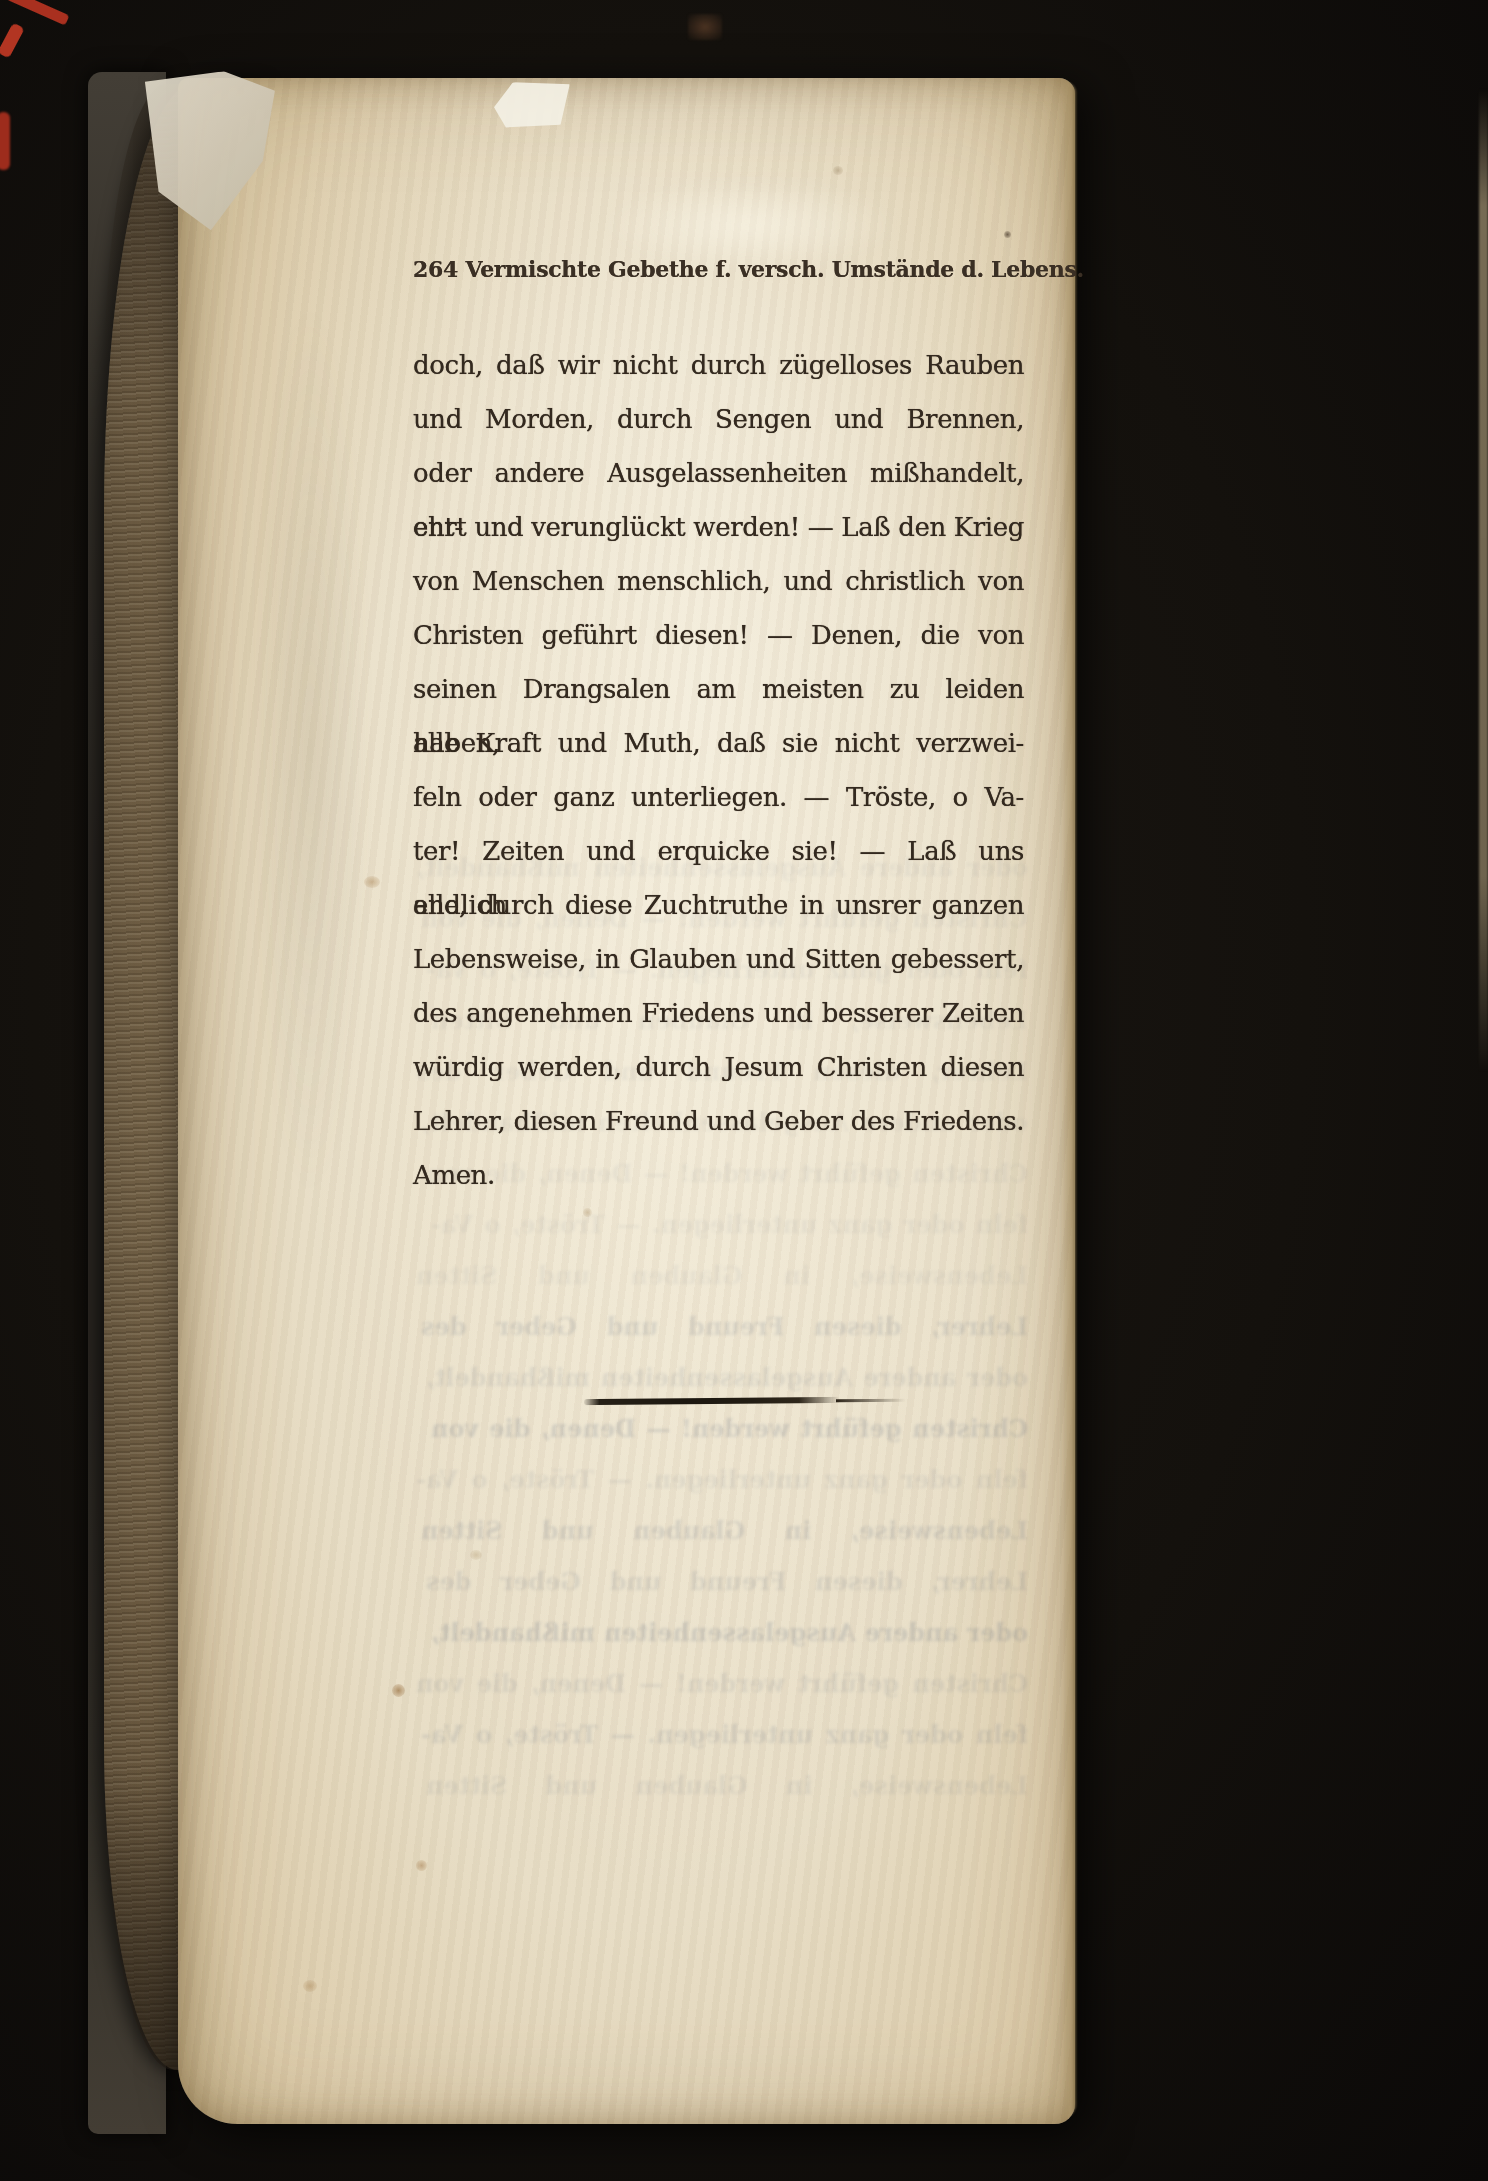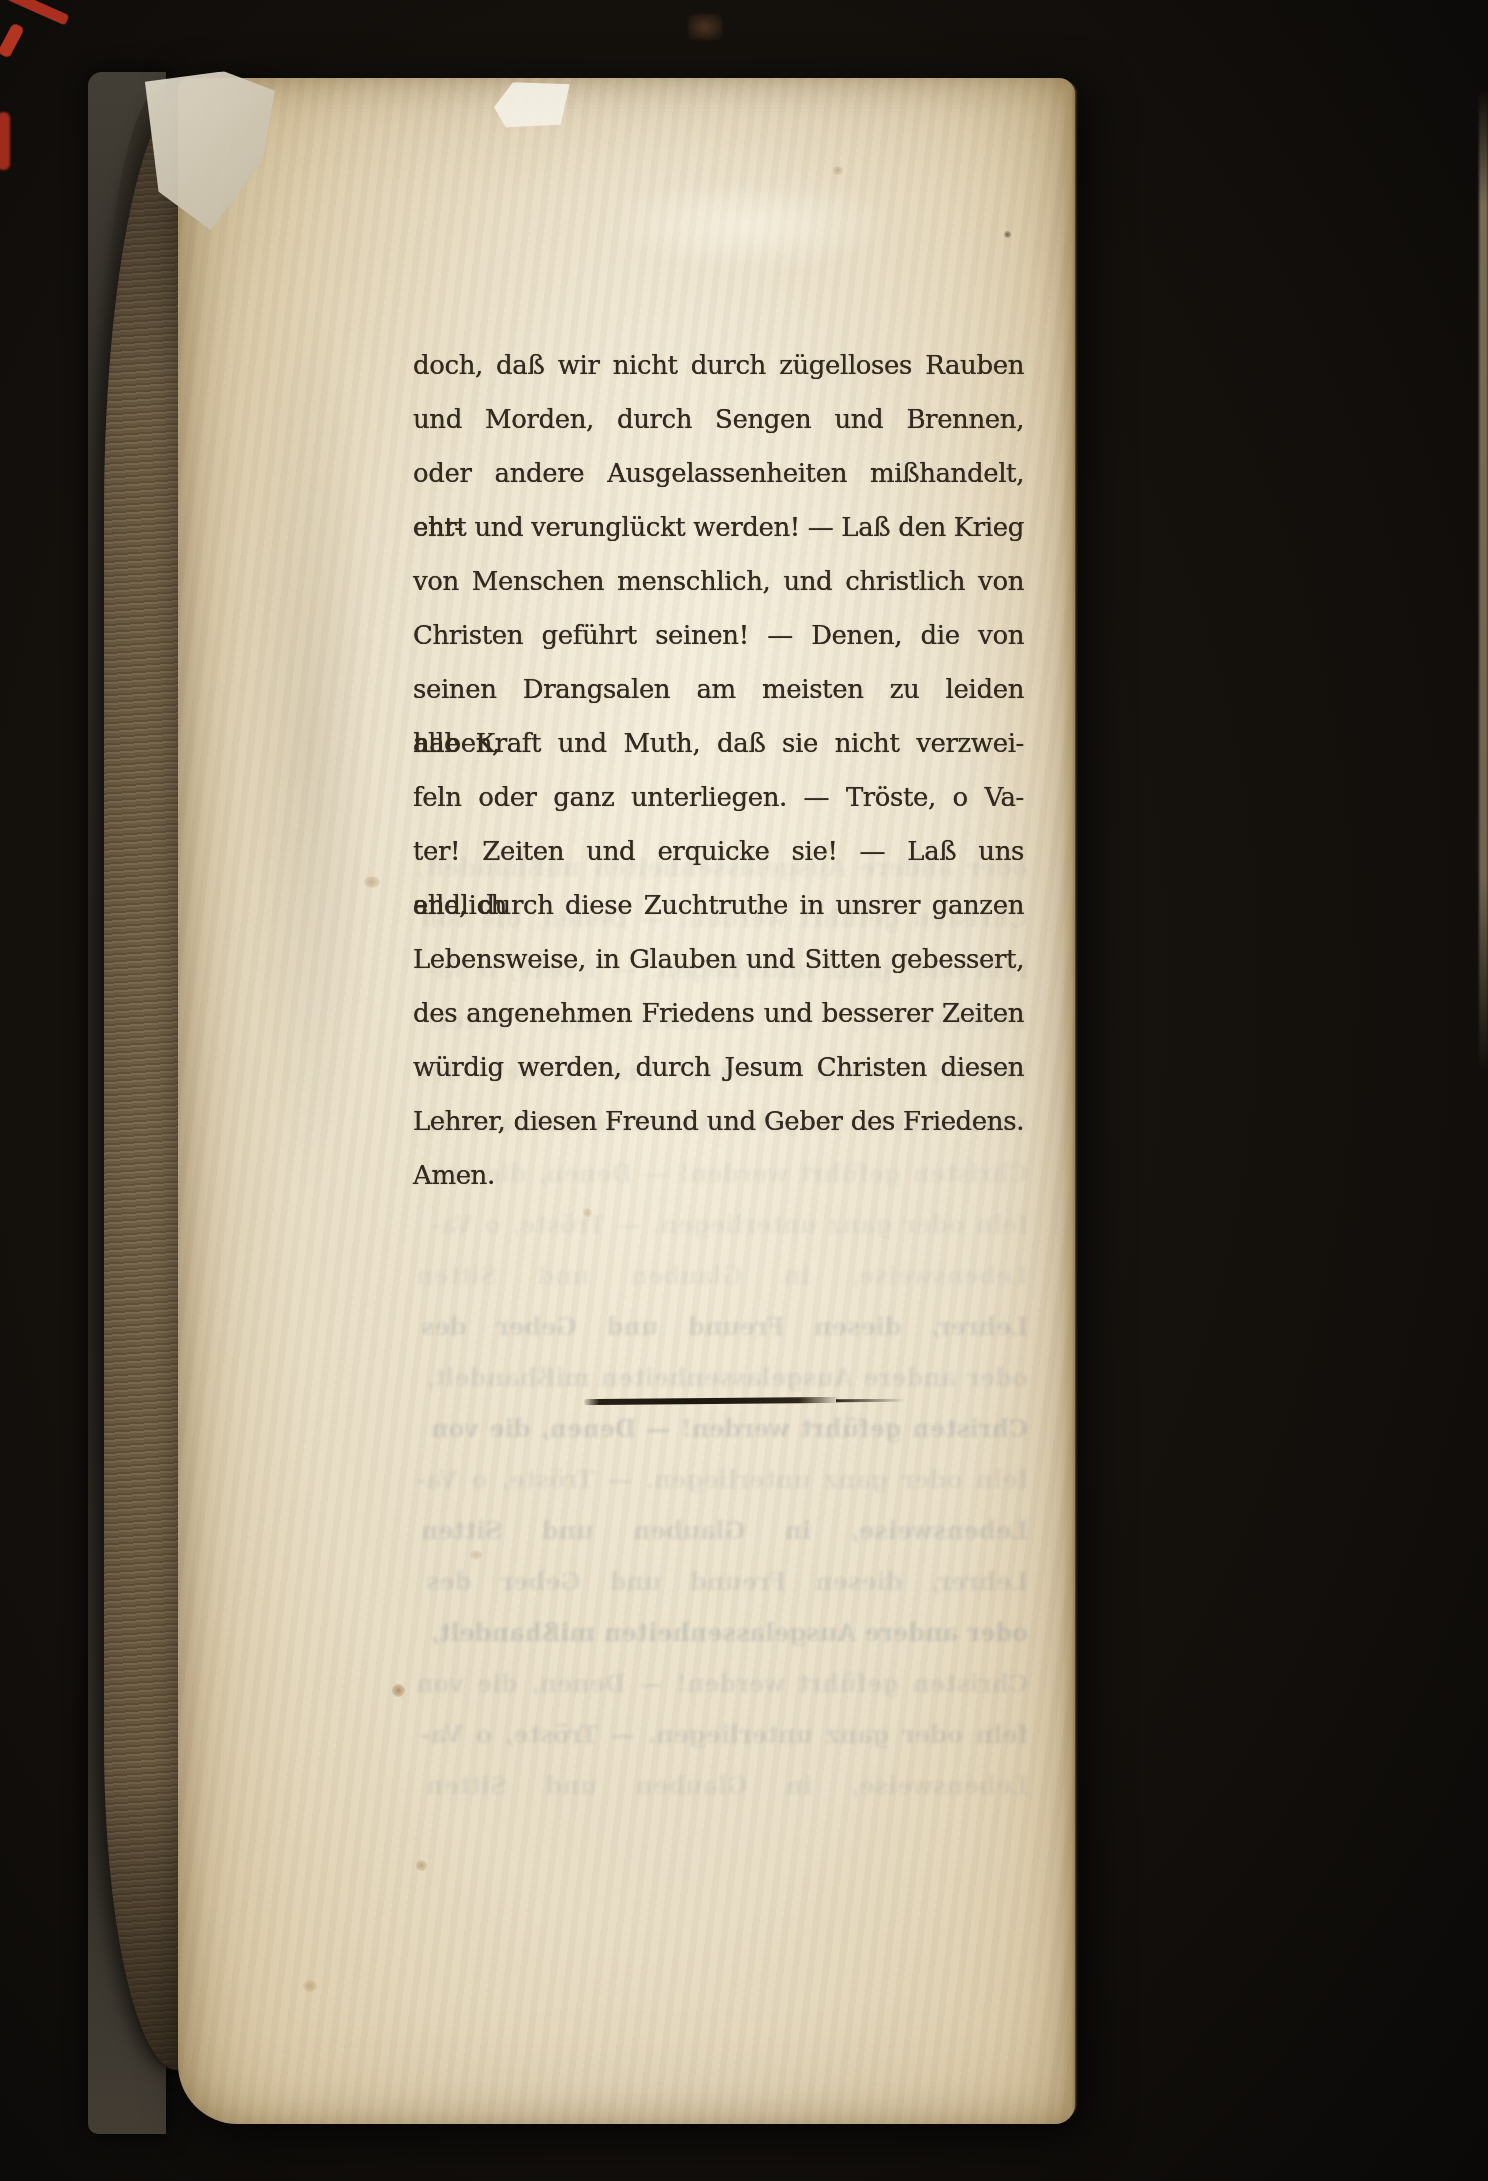--- a/index.html
+++ b/index.html
@@ -151,29 +151,30 @@
       <div class="ghost-line" style="opacity: 0.19; margin-left: 15px;">Christen geführt werden! — Denen, die von</div>
       <div class="ghost-line" style="opacity: 0.1; margin-left: 0px;">feln oder ganz unterliegen. — Tröste, o Va-</div>
       <div class="ghost-line" style="opacity: 0.17; margin-left: 5px;">Lebensweise, in Glauben und Sitten gebessert,</div>
       <div class="ghost-line" style="opacity: 0.14; margin-left: 10px;">Lehrer, diesen Freund und Geber des Friedens.</div>
       <div class="ghost-line" style="opacity: 0.2; margin-left: 15px;">oder andere Ausgelassenheiten mißhandelt, ent-</div>
       <div class="ghost-line" style="opacity: 0.12; margin-left: 0px;">Christen geführt werden! — Denen, die von</div>
       <div class="ghost-line" style="opacity: 0.15; margin-left: 5px;">feln oder ganz unterliegen. — Tröste, o Va-</div>
       <div class="ghost-line" style="opacity: 0.1; margin-left: 10px;">Lebensweise, in Glauben und Sitten gebessert,</div>
     </div>
 
+  <div class="running-header">264 Vermischte Gebethe f. versch. Umstände d. Lebens.</div>
 
   <div class="body-block">
 
   <div class="body-line">doch, daß wir nicht durch zügelloses Rauben</div>
       <div class="body-line">und Morden, durch Sengen und Brennen,</div>
       <div class="body-line">oder andere Ausgelassenheiten mißhandelt, ent-</div>
       <div class="body-line">ehrt und verunglückt werden! — Laß den Krieg</div>
       <div class="body-line">von Menschen menschlich, und christlich von</div>
-      <div class="body-line">Christen geführt seinen! — Denen, die von</div>
+      <div class="body-line">Christen geführt diesen! — Denen, die von</div>
       <div class="body-line">seinen Drangsalen am meisten zu leiden haben,</div>
       <div class="body-line">alle Kraft und Muth, daß sie nicht verzwei-</div>
       <div class="body-line">feln oder ganz unterliegen. — Tröste, o Va-</div>
       <div class="body-line">ter! Zeiten und erquicke sie! — Laß uns endlich</div>
       <div class="body-line">alle, durch diese Zuchtruthe in unsrer ganzen</div>
       <div class="body-line">Lebensweise, in Glauben und Sitten gebessert,</div>
       <div class="body-line">des angenehmen Friedens und besserer Zeiten</div>
       <div class="body-line">würdig werden, durch Jesum Christen diesen</div>
       <div class="body-line">Lehrer, diesen Freund und Geber des Friedens.</div>
       <div class="body-line last-line">Amen.</div>

